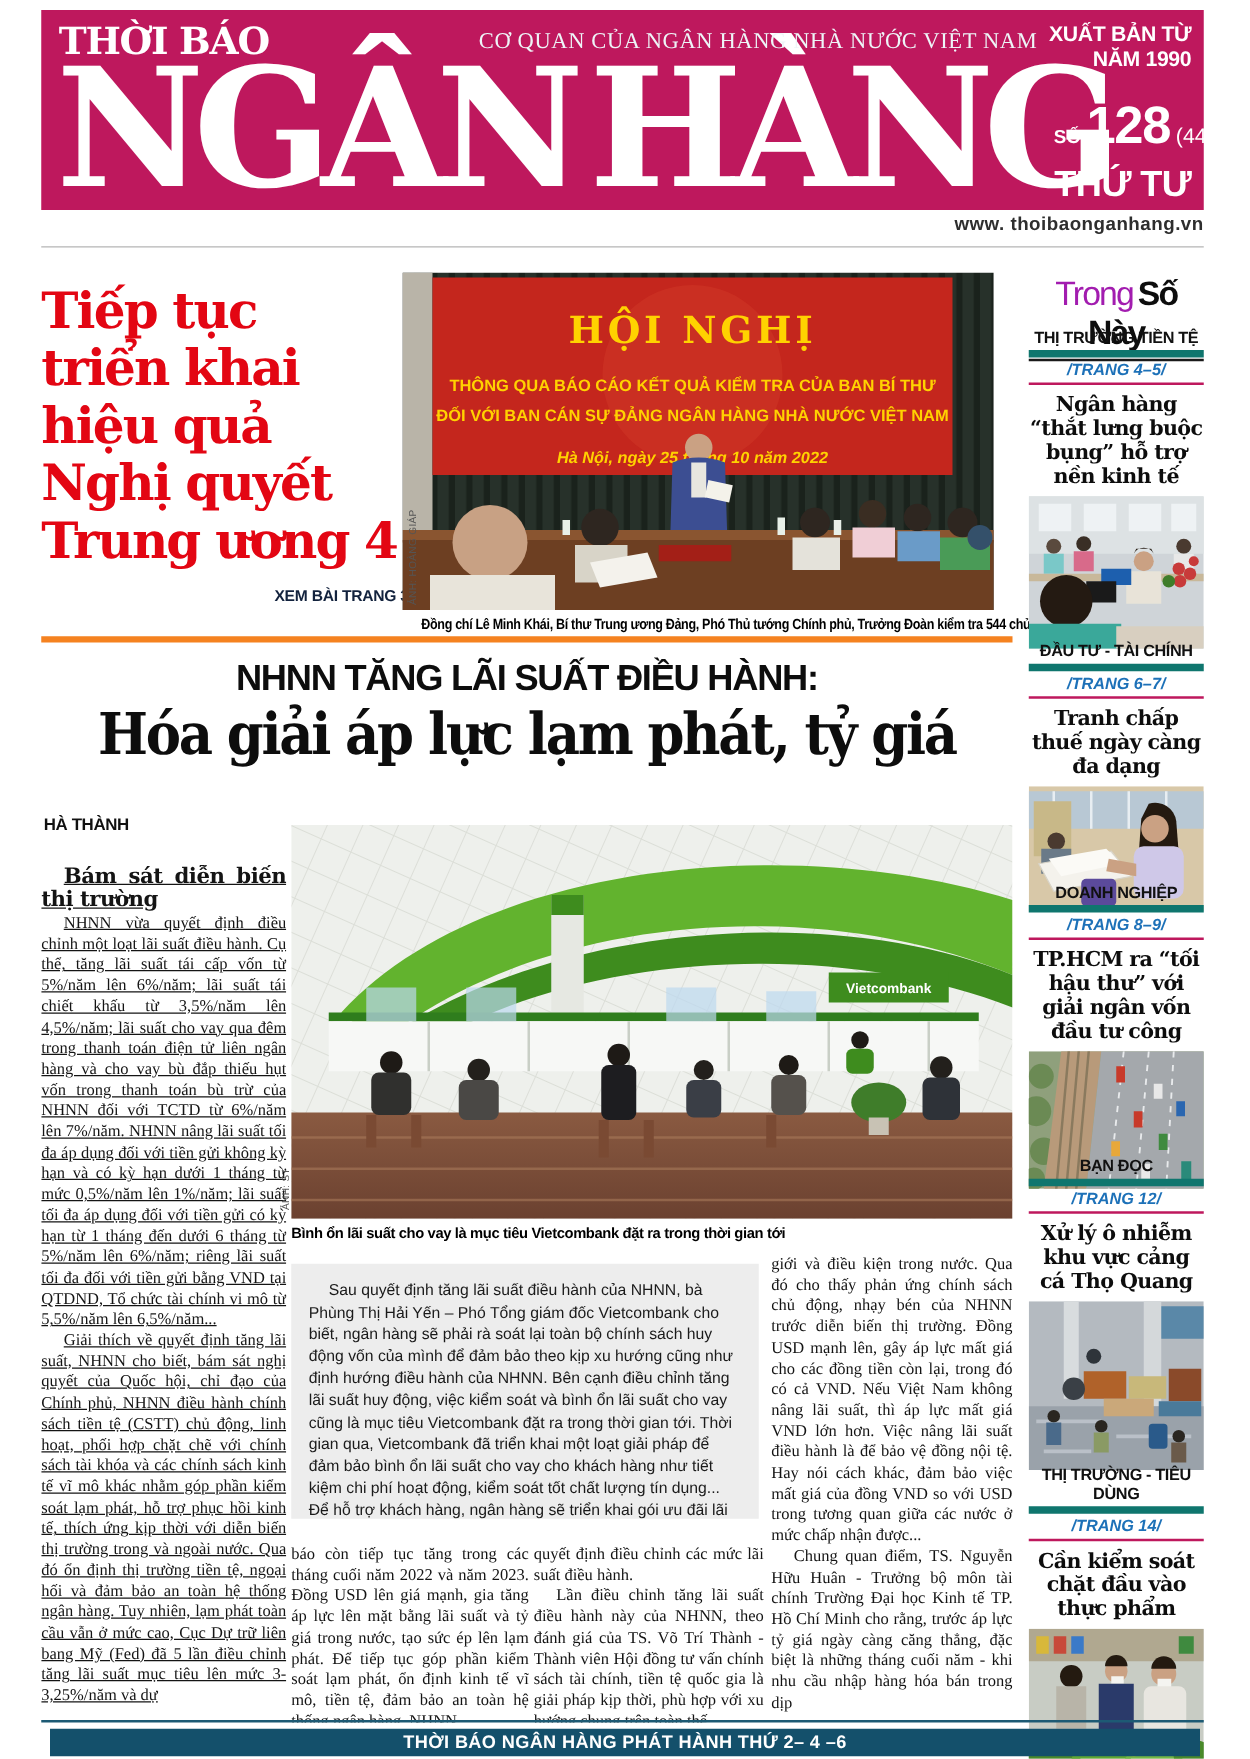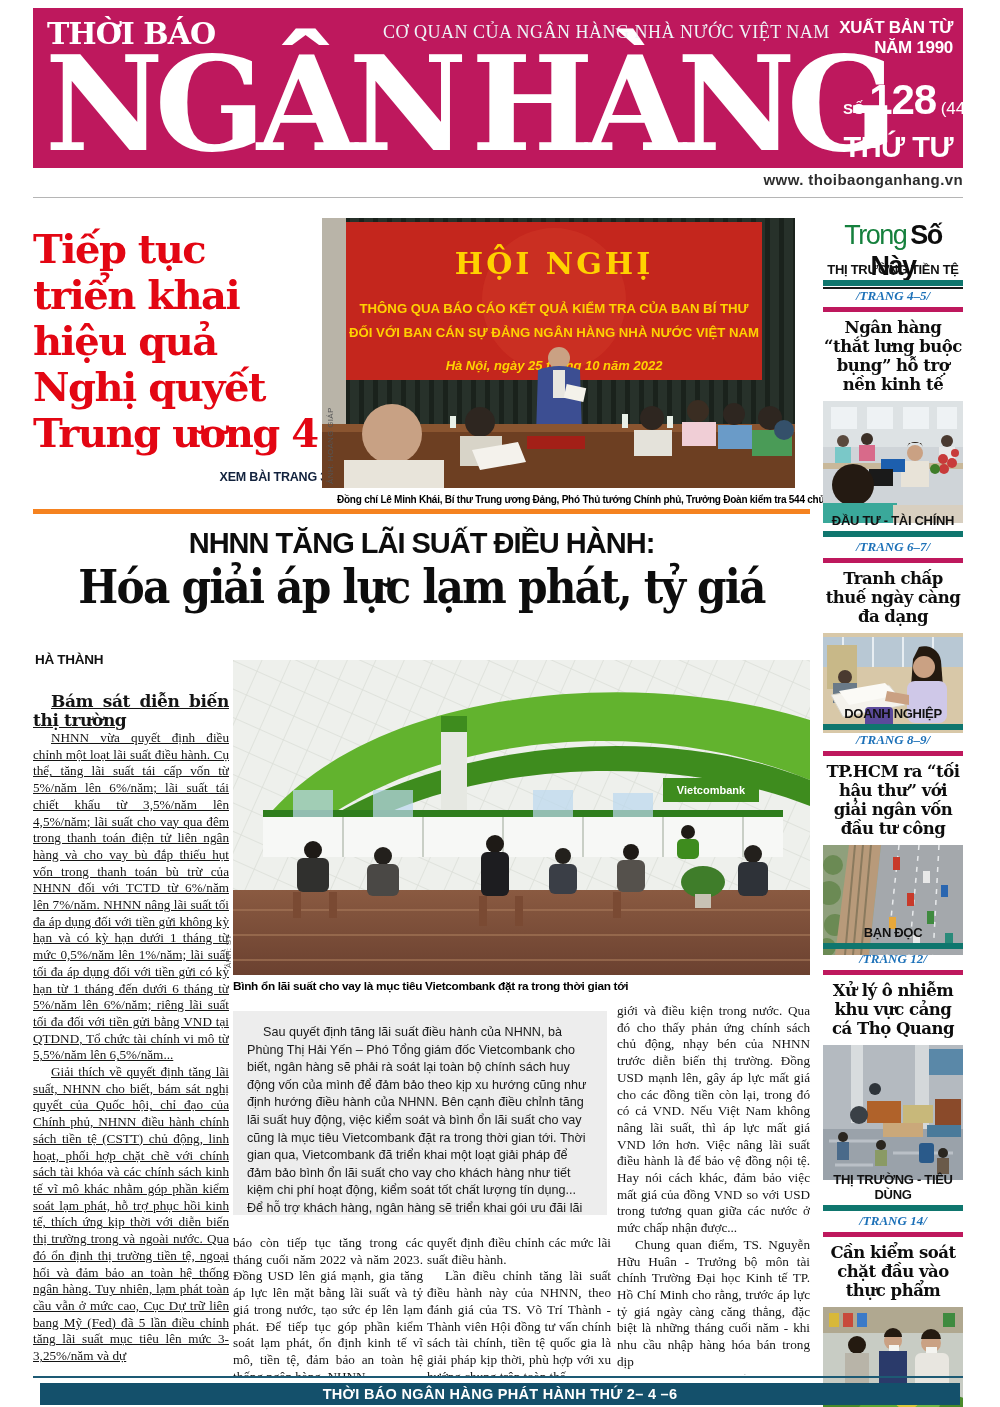--- a/index.html
+++ b/index.html
@@ -50,25 +50,25 @@
            padding:13px 14px;font-size:12.6px;line-height:17.6px;color:#1a1a1a;overflow:hidden;}
   .graybox p{margin:0;text-indent:16px;text-align:left;}
   .col2{left:233px;top:1235px;width:190px;height:143px;}
   .col3{left:427px;top:1235px;width:184px;height:143px;}
   .col4{left:617px;top:1003px;width:193px;height:372px;}
   .cont{text-align:right;font-family:"Liberation Sans",sans-serif;font-weight:bold;font-size:12px;margin-top:4px;color:#0d0d0d;}
   
   .sb{left:823px;width:140px;}
   .sb-title{top:220px;text-align:center;border-bottom:2px solid #1a1a1a;padding-bottom:5px;
             font-family:"Liberation Sans",sans-serif;font-size:27px;letter-spacing:-1.5px;}
-  .sb-title .lt{color:#15803d;font-weight:400;}
+  .sb-title .lt{color:#a21caf;font-weight:400;}
   .sb-title .bd{color:#0d0d0d;font-weight:bold;margin-left:4px;}
   .sb-sec{text-align:center;}
   .sb-cat{font-weight:bold;font-size:13px;letter-spacing:-.3px;border-bottom:6px solid #0f766e;padding-bottom:3px;}
-  .sb-page{font-weight:bold;font-style:italic;font-size:13px;color:#1d71b8;padding:2px 0 3px 0;border-bottom:5px solid #be185d;font-family:Liberation Serif, serif;}
+  .sb-page{font-weight:bold;font-style:italic;font-size:13px;color:#1d71b8;padding:2px 0 3px 0;border-bottom:2px solid #be185d;}
   .sb-head{font:800 16.5px/19px "DejaVu Serif",serif;letter-spacing:-.5px;margin-top:6px;color:#0d0d0d;}
   .sb-photo{margin-top:7px;width:140px;display:block;}
   
   .bot-rule{left:33px;top:1376px;width:930px;height:2px;background:#1d5a74;}
   .footer{left:40px;top:1383px;width:920px;height:22px;background:#14506b;color:#fff;text-align:center;
           font-weight:bold;font-size:14.5px;line-height:22px;letter-spacing:.3px;}
   svg{display:block;}
 </style>
 </head>
 <body>

